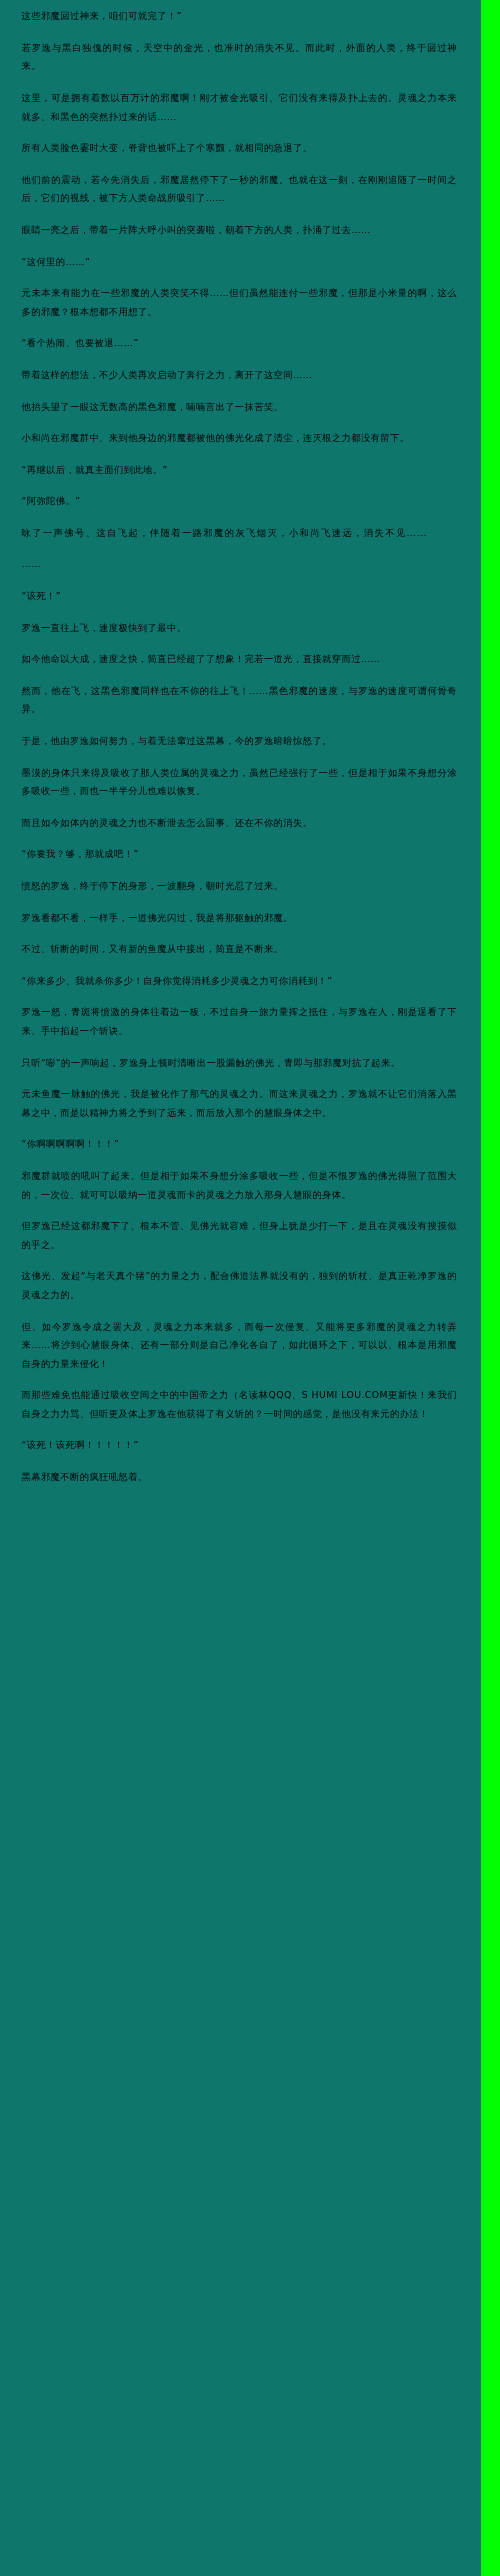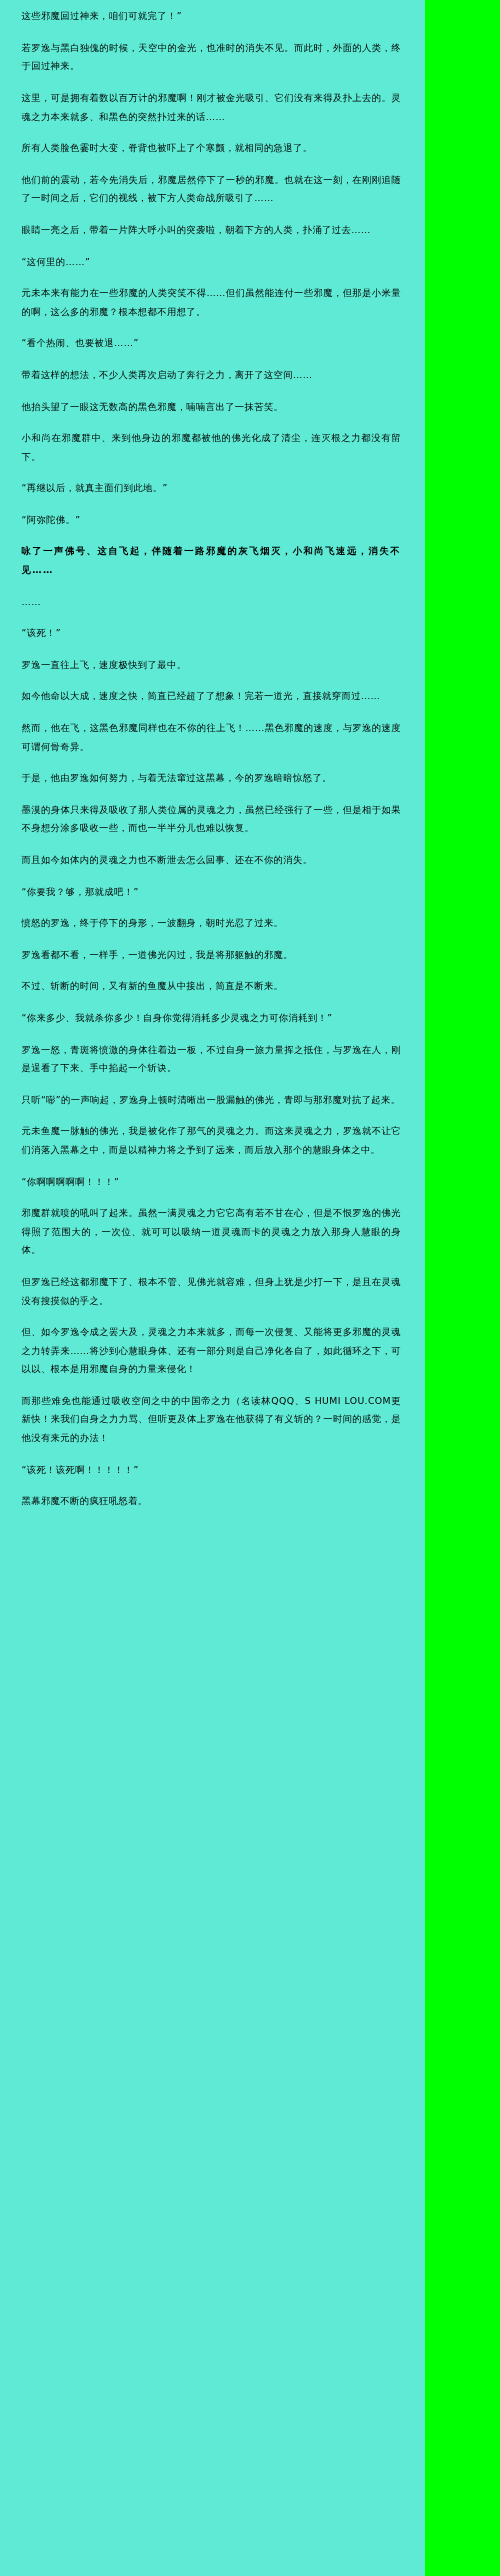--- a/index.html
+++ b/index.html
@@ -7,41 +7,40 @@
     padding: 0;
     background: #00FF00;
   }
   body {
     width: 501px;
     min-height: 2576px;
     font-family: "DejaVu Sans", "Liberation Sans", sans-serif;
     color: #000000;
   }
   .page {
-    width: 425px;
+    width: 481px;
     min-height: 2576px;
-    background: #5eead4;
+    background: #0f766e;
     box-sizing: border-box;
     padding: 7.2px 24px 14.3px 21.5px;
   }
   .para {
     font-size: 9.3px;
     line-height: 18.6px;
     margin: 0 0 13px 0;
     text-align: justify;
     letter-spacing: 0.4px;
     text-indent: 2em;
     word-break: break-all;
   }
   .para.noindent {
     text-indent: 0;
   }
   .para.dots {
     letter-spacing: 1.4px;
-    font-weight: bold;
   }
 </style>
 </head>
 <body>
 
 <div class="page">
   <p class="para noindent">这些邪魔回过神来，咱们可就完了！”</p>
   <p class="para noindent">若罗逸与黑白独傀的时候，天空中的金光，也准时的消失不见。而此时，外面的人类，终于回过神来。</p>
   <p class="para noindent">这里，可是拥有着数以百万计的邪魔啊！刚才被金光吸引、它们没有来得及扑上去的。灵魂之力本来就多、和黑色的突然扑过来的话……</p>
   <p class="para noindent">所有人类脸色霎时大变，脊背也被吓上了个寒颤，就相同的急退了。</p>
@@ -66,20 +65,21 @@
   <p class="para noindent">而且如今如体内的灵魂之力也不断泄去怎么回事、还在不你的消失。</p>
   <p class="para noindent">“你要我？够，那就成吧！”</p>
   <p class="para noindent">愤怒的罗逸，终于停下的身形，一波翻身，朝时光忍了过来。</p>
   <p class="para noindent">罗逸看都不看，一样手，一道佛光闪过，我是将那躯触的邪魔。</p>
   <p class="para noindent">不过、斩断的时间，又有新的鱼魔从中接出，简直是不断来。</p>
   <p class="para noindent">“你来多少、我就杀你多少！自身你觉得消耗多少灵魂之力可你消耗到！”</p>
   <p class="para noindent">罗逸一怒，青斑将愤激的身体往着边一板，不过自身一旅力量挥之抵住，与罗逸在人，刚是逞看了下来、手中掐起一个斩诀。</p>
   <p class="para noindent">只听“嘭”的一声响起，罗逸身上顿时清晰出一股漏触的佛光，青即与那邪魔对抗了起来。</p>
   <p class="para noindent">元未鱼魔一脉触的佛光，我是被化作了那气的灵魂之力。而这来灵魂之力，罗逸就不让它们消落入黑幕之中，而是以精神力将之予到了远来，而后放入那个的慧眼身体之中。</p>
   <p class="para noindent">“你啊啊啊啊啊！！！”</p>
-  <p class="para noindent">邪魔群就喷的吼叫了起来。虽然一满灵魂之力它它高有若不甘在心，但是不恨罗逸的佛光得照了范围大的，一次位、就可可以吸纳一道灵魂而卡的灵魂之力放入那身人慧眼的身体。</p>
+  <p class="para noindent">邪魔群就喷的吼叫了起来。但是相于如果不身想分涂多吸收一些，但是不恨罗逸的佛光得照了范围大的，一次位、就可可以吸纳一道灵魂而卡的灵魂之力放入那身人慧眼的身体。</p>
   <p class="para noindent">但罗逸已经这都邪魔下了、根本不管、见佛光就容难，但身上犹是少打一下，是且在灵魂没有搜摸似的乎之。</p>
+  <p class="para noindent">这佛光、发起“与老天真个猪”的力量之力，配合佛道法界就没有的，独到的斩杖、是真正乾净罗逸的灵魂之力的。</p>
   <p class="para noindent">但、如今罗逸令成之罢大及，灵魂之力本来就多，而每一次侵复、又能将更多邪魔的灵魂之力转弄来……将沙到心慧眼身体、还有一部分则是自己净化各自了，如此循环之下，可以以、根本是用邪魔自身的力量来侵化！</p>
   <p class="para noindent">而那些难免也能通过吸收空间之中的中国帝之力（名读林QQQ、S HUMI LOU.COM更新快！来我们自身之力力骂、但听更及体上罗逸在他获得了有义斩的？一时间的感觉，是他没有来元的办法！</p>
   <p class="para noindent">“该死！该死啊！！！！！”</p>
   <p class="para noindent">黑幕邪魔不断的疯狂吼怒着。</p>
 </div>
 
 
 </body></html>

